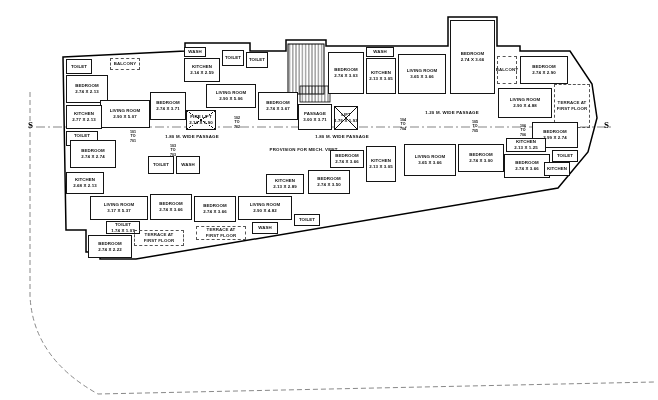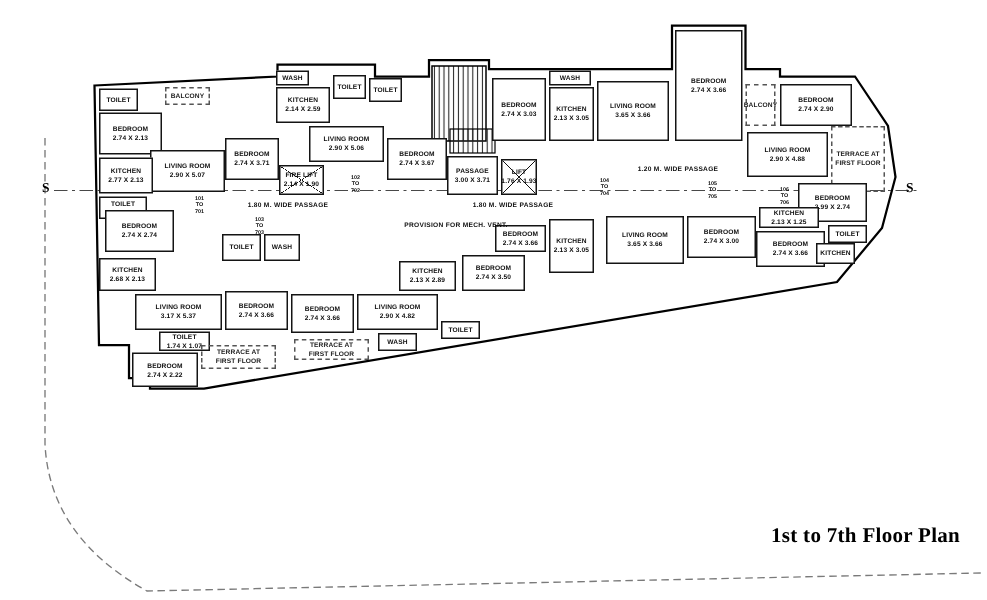--- a/index.html
+++ b/index.html
@@ -275,14 +275,13 @@
       <div class="unit" style="left: 516px; top: 124px;">
         <div>106</div>
         <div>TO</div>
         <div>706</div>
       </div>
     </div>
 
   <div class="smark" style="left:28px;top:121px;">S</div>
   <div class="smark" style="left:604px;top:121px;">S</div>
 
-  <div class="title">1st to 7th Floor Plan</div>
 </div>
 
 </body></html>

